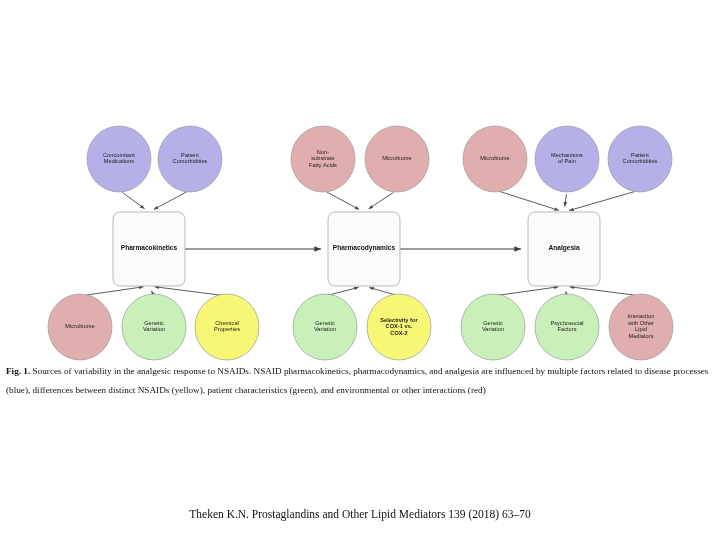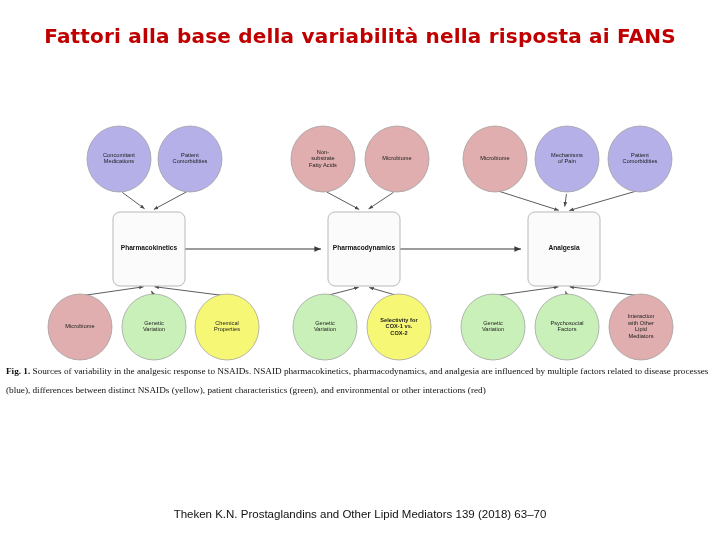--- a/index.html
+++ b/index.html
@@ -38,30 +38,29 @@
   .caption{
     position:absolute;left:6px;top:362px;width:710px;
     font-family:"Liberation Serif",serif;
     font-size:9.2px;line-height:19px;color:#111;text-align:left;
   }
   .caption b{font-weight:bold;}
 
   
   .citation{
     position:absolute;left:0;top:508px;width:720px;text-align:center;
-    font-family:Liberation Sans, sans-serif;
+    font-family:Liberation Serif, serif;
     font-size:11.5px;color:#111;white-space:nowrap;
   }
 </style>
 </head>
 <body>
 
 <div id="slide">
 
-  <div class="title">Fattori alla base della variabilità nella risposta ai FANS</div>
 
   <div class="figure">
     <svg class="fig-svg" id="fig-svg" width="720" height="295">
       <defs>
         <marker id="ah" markerWidth="7" markerHeight="7" refX="6" refY="2.6" orient="auto">
           <path d="M0,0 L6,2.6 L0,5.2 z" fill="#3a3a3a"></path>
         </marker>
         <marker id="ahs" markerWidth="6" markerHeight="6" refX="5" refY="2.1" orient="auto">
           <path d="M0,0 L5,2.1 L0,4.2 z" fill="#4a4a4a"></path>
         </marker>

